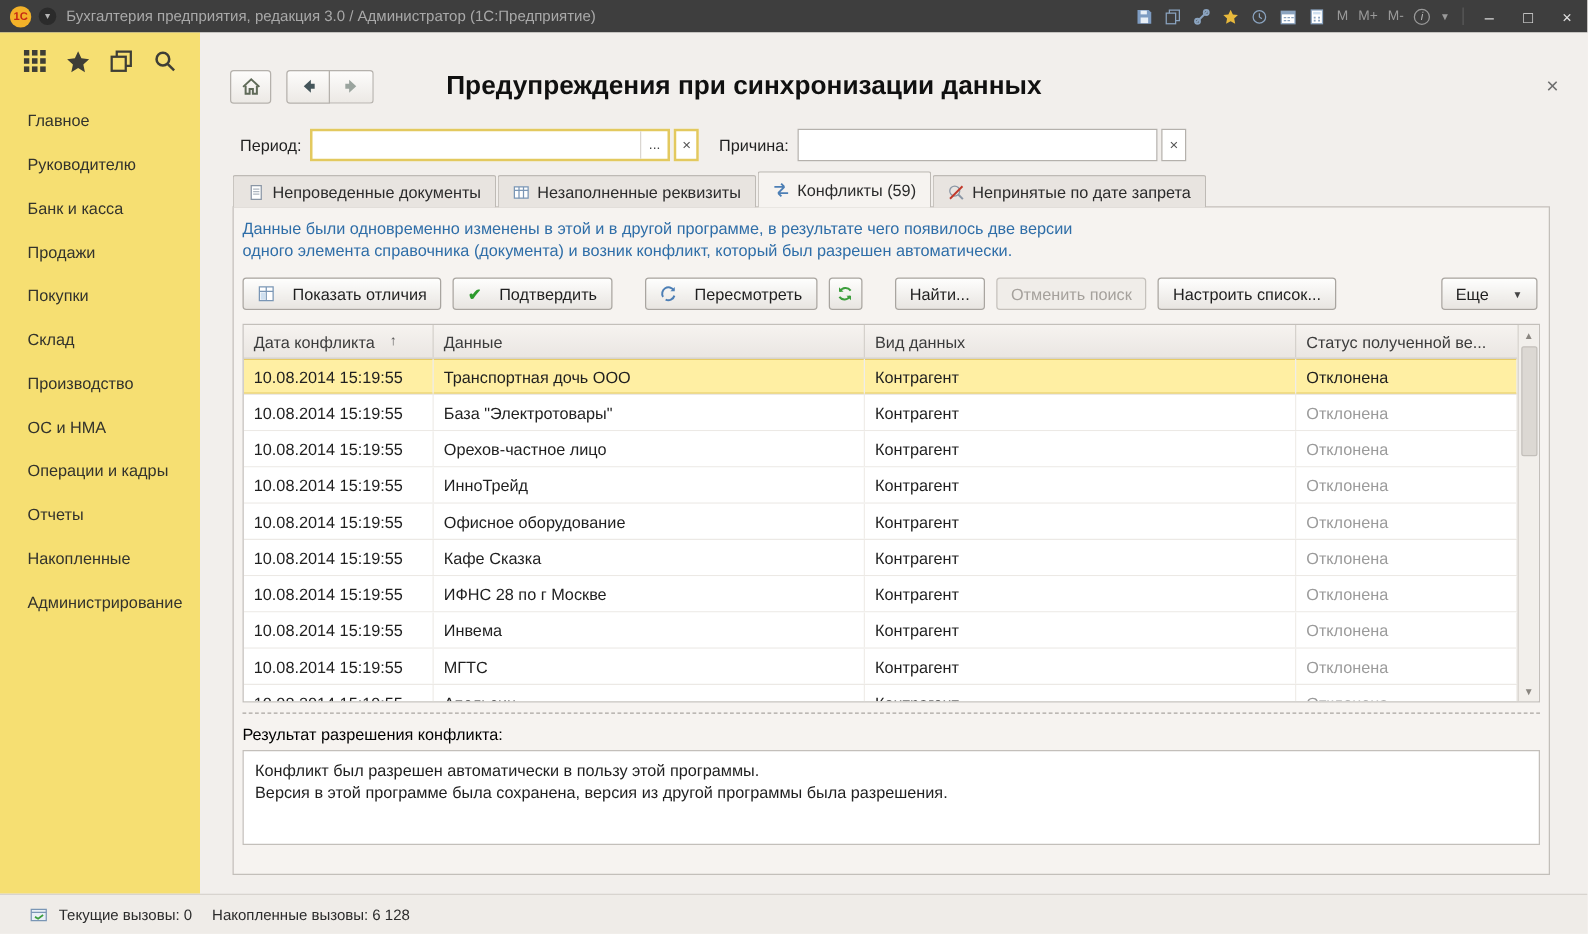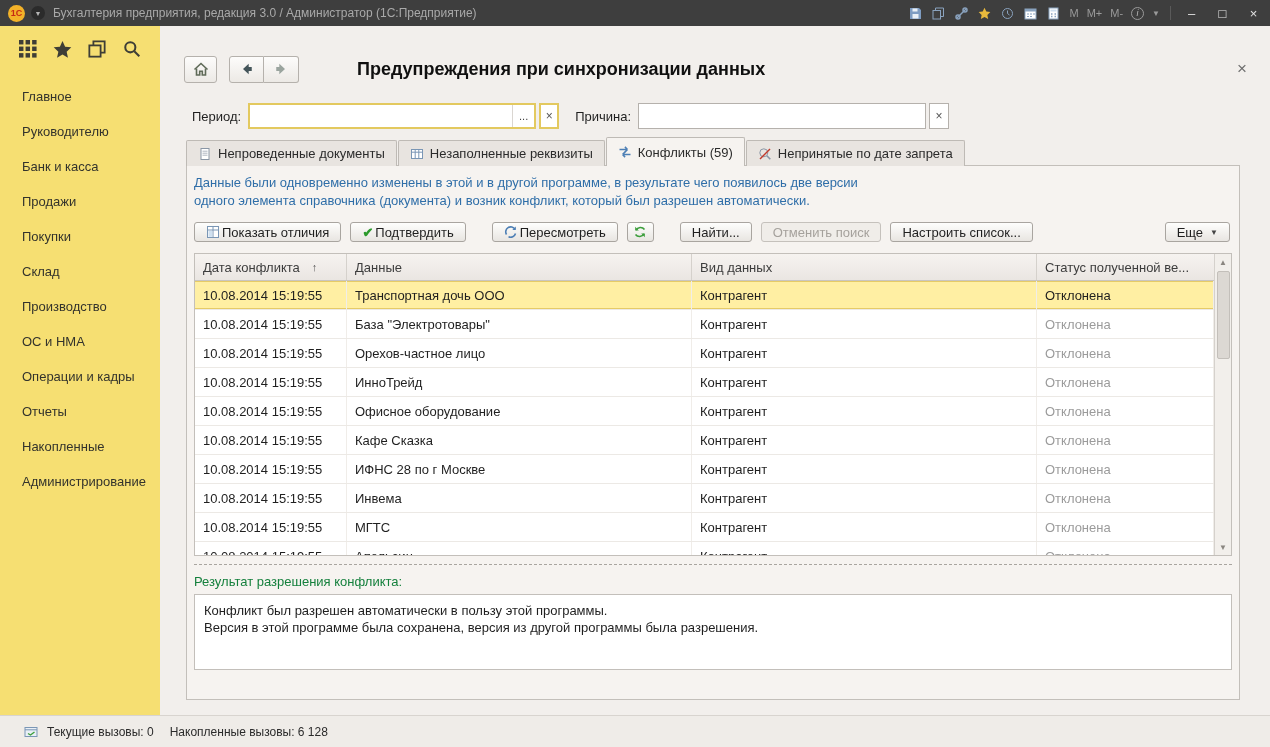--- a/index.html
+++ b/index.html
@@ -32,21 +32,21 @@
   .content{flex:1;display:flex;flex-direction:column;min-width:0;background:#F2EFEC;}
 
   
   .page-header{flex:0 0 70px;display:flex;align-items:center;padding:16px 16px 0 24px;}
   .hbtn{height:27px;border:1px solid #B5B1AC;border-radius:3px;background:linear-gradient(#FDFCFB,#ECE9E5);display:flex;align-items:center;justify-content:center;}
   .home{width:33px;margin-right:12px;}
   .nav-pair{display:flex;}
   .nav-pair .hbtn{width:35px;}
   .nav-pair .hbtn:first-child{border-radius:3px 0 0 3px;}
   .nav-pair .hbtn:last-child{border-radius:0 3px 3px 0;border-left:none;}
-  .page-title{font-size:18px;font-weight:bold;margin-left:58px;color:#101010;white-space:nowrap;}
+  .page-title{font-size:21px;font-weight:bold;margin-left:58px;color:#101010;white-space:nowrap;}
   .page-close{margin-left:auto;color:#6F6F6F;font-size:17px;width:24px;text-align:center;}
 
   
   .filters{flex:0 0 40px;display:flex;align-items:center;padding-left:32px;}
   .flt-label{margin-right:7px;}
   .ctl{display:flex;align-items:center;height:26px;background:#FFF;}
   .ctl.yellow{border:2px solid #E3C95F;}
   .ctl.gray{border:1px solid #B5B1AC;}
   .ctl input{border:none;outline:none;height:100%;font:inherit;padding:0 6px;flex:1;min-width:0;background:transparent;}
   .ctl .dots{padding:0 6px;color:#444;font-size:11px;border-left:1px solid #DAD6D1;height:100%;display:flex;align-items:center;}
@@ -60,21 +60,21 @@
   .tabs{flex:0 0 30px;display:flex;align-items:flex-end;padding-left:26px;position:relative;z-index:2;}
   .tab{height:26px;display:flex;align-items:center;gap:6px;padding:0 11px;background:#E8E4E0;border:1px solid #BEBAB5;border-bottom:none;border-radius:2px 2px 0 0;margin-right:1px;color:#2B2B2B;white-space:nowrap;}
   .tab.active{background:#F6F3F0;height:29px;}
 
   
   .panel{flex:1;margin:0 30px 14px 26px;border:1px solid #C3BFBA;background:#F6F3F0;padding:8px 7px 0;display:flex;flex-direction:column;position:relative;top:-1px;min-height:0;}
   .info{color:#2F6EA8;line-height:18px;white-space:nowrap;}
 
   .toolbar{display:flex;align-items:center;margin-top:12px;}
   button{font:inherit;cursor:default;}
-  .btn{height:20px;display:inline-flex;align-items:center;gap:2px;padding:0 11px;border:1px solid #A9A5A0;border-radius:3px;background:linear-gradient(#FEFEFD,#E8E5E1);font-size:13px;color:#1F1F1F;margin-right:9px;white-space:nowrap;}
+  .btn{height:26px;display:inline-flex;align-items:center;gap:14px;padding:0 11px;border:1px solid #A9A5A0;border-radius:3px;background:linear-gradient(#FEFEFD,#E8E5E1);font-size:13px;color:#1F1F1F;margin-right:9px;white-space:nowrap;}
   .btn.icon-only{width:27px;padding:0;justify-content:center;}
   .btn.disabled{color:#A5A19C;background:#F0EDE9;border-color:#C5C1BC;}
   .btn.more{margin-left:auto;margin-right:2px;}
   .gap-l{margin-left:17px;}
   .check{color:#2C9A2C;font-weight:bold;font-size:13px;}
   .caret{font-size:8px;color:#444;margin-left:5px;}
 
   
   .table-wrap{margin-top:11px;flex:0 0 303px;border:1px solid #C3BFBA;background:#FFF;display:flex;overflow:hidden;}
   .tbl{flex:1;display:flex;flex-direction:column;min-width:0;}
@@ -93,21 +93,21 @@
   .table-row.selected .col-status{color:#1F1F1F;}
   .table-row.partial{height:15px;border-bottom:none;}
   .table-row.partial .td{align-items:flex-start;padding-top:7px;}
   .scrollbar{flex:0 0 17px;background:#F2EFEB;border-left:1px solid #D5D1CC;display:flex;flex-direction:column;}
   .sb-btn{height:16px;display:flex;align-items:center;justify-content:center;font-size:8px;color:#8A8680;}
   .sb-thumb{width:13px;height:88px;background:#DCD8D3;border:1px solid #C3BFBA;border-radius:2px;margin:1px auto 0;}
   .sb-track{flex:1;}
 
   
   .splitter{border-top:1px dashed #A9A5A0;margin-top:8px;}
-  .result-label{margin-top:9px;color:#15803d;}
+  .result-label{margin-top:9px;color:#000000;}
   .result-box{margin-top:5px;border:1px solid #C3BFBA;background:#FFF;height:76px;padding:7px 9px;line-height:17px;}
 
   
   .statusbar{flex:0 0 32px;background:#EFECE8;border-top:1px solid #D8D4CF;display:flex;align-items:center;padding-left:24px;gap:8px;font-size:12px;color:#2B2B2B;}
   .statusbar .sb-text{margin-right:8px;}
 </style>
 </head>
 <body>
 
 <div class="window">

